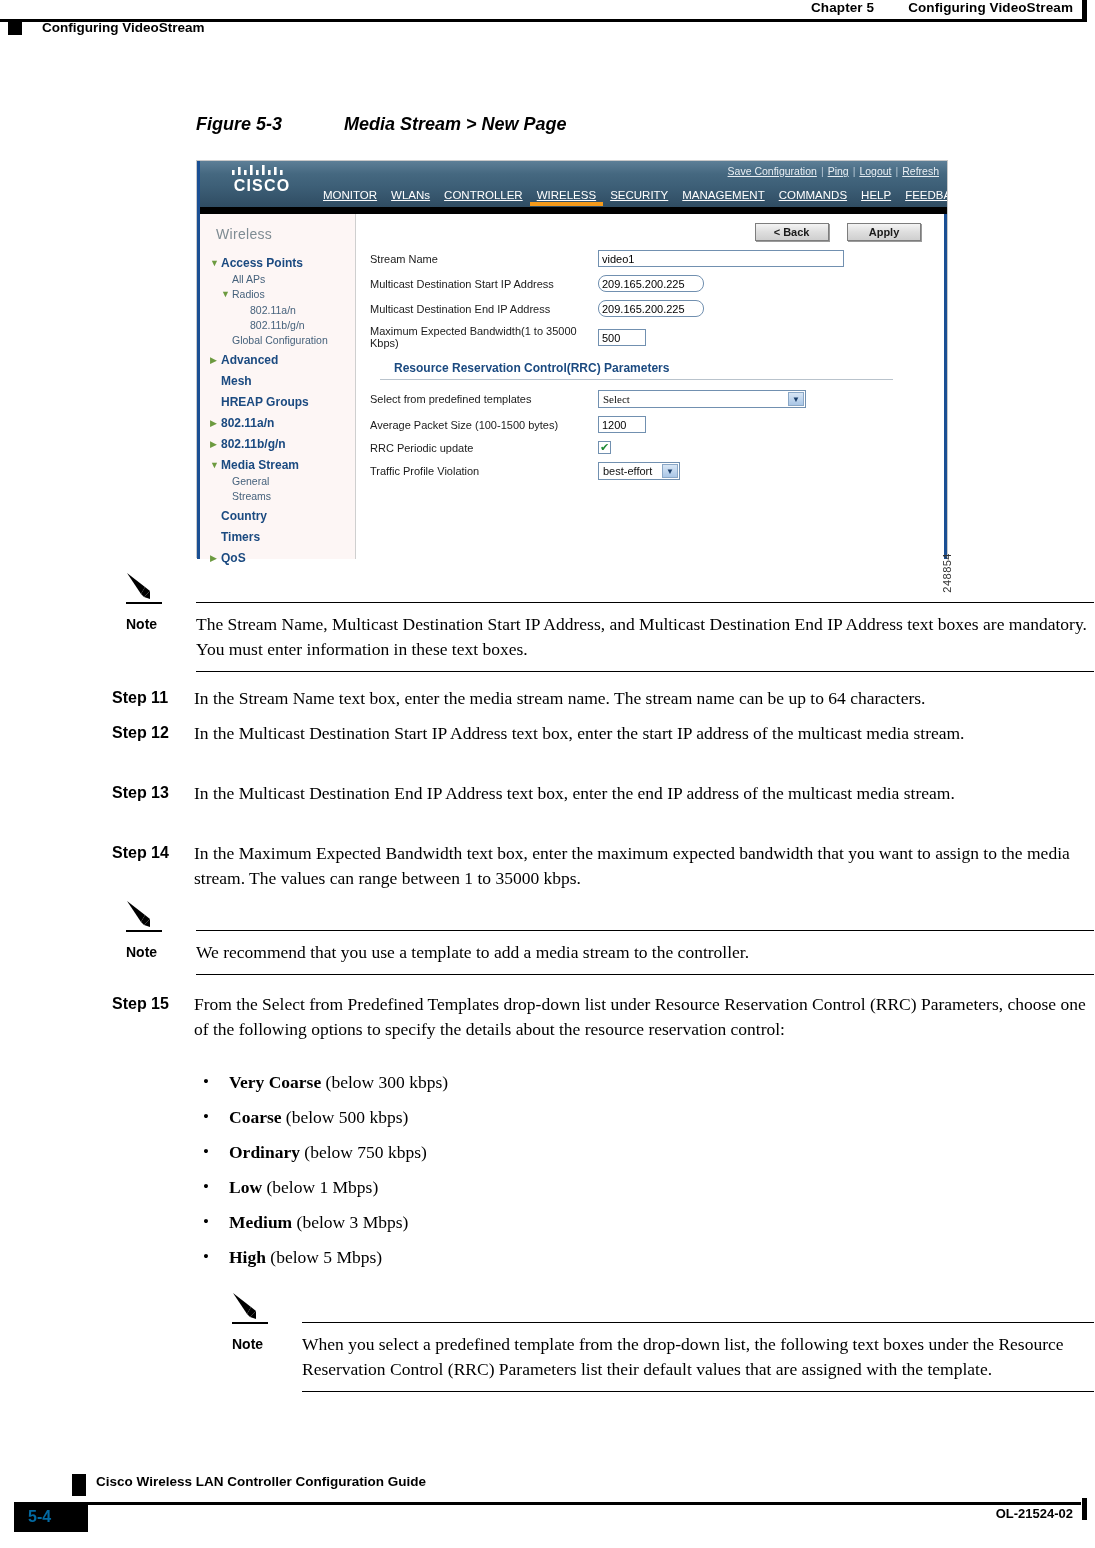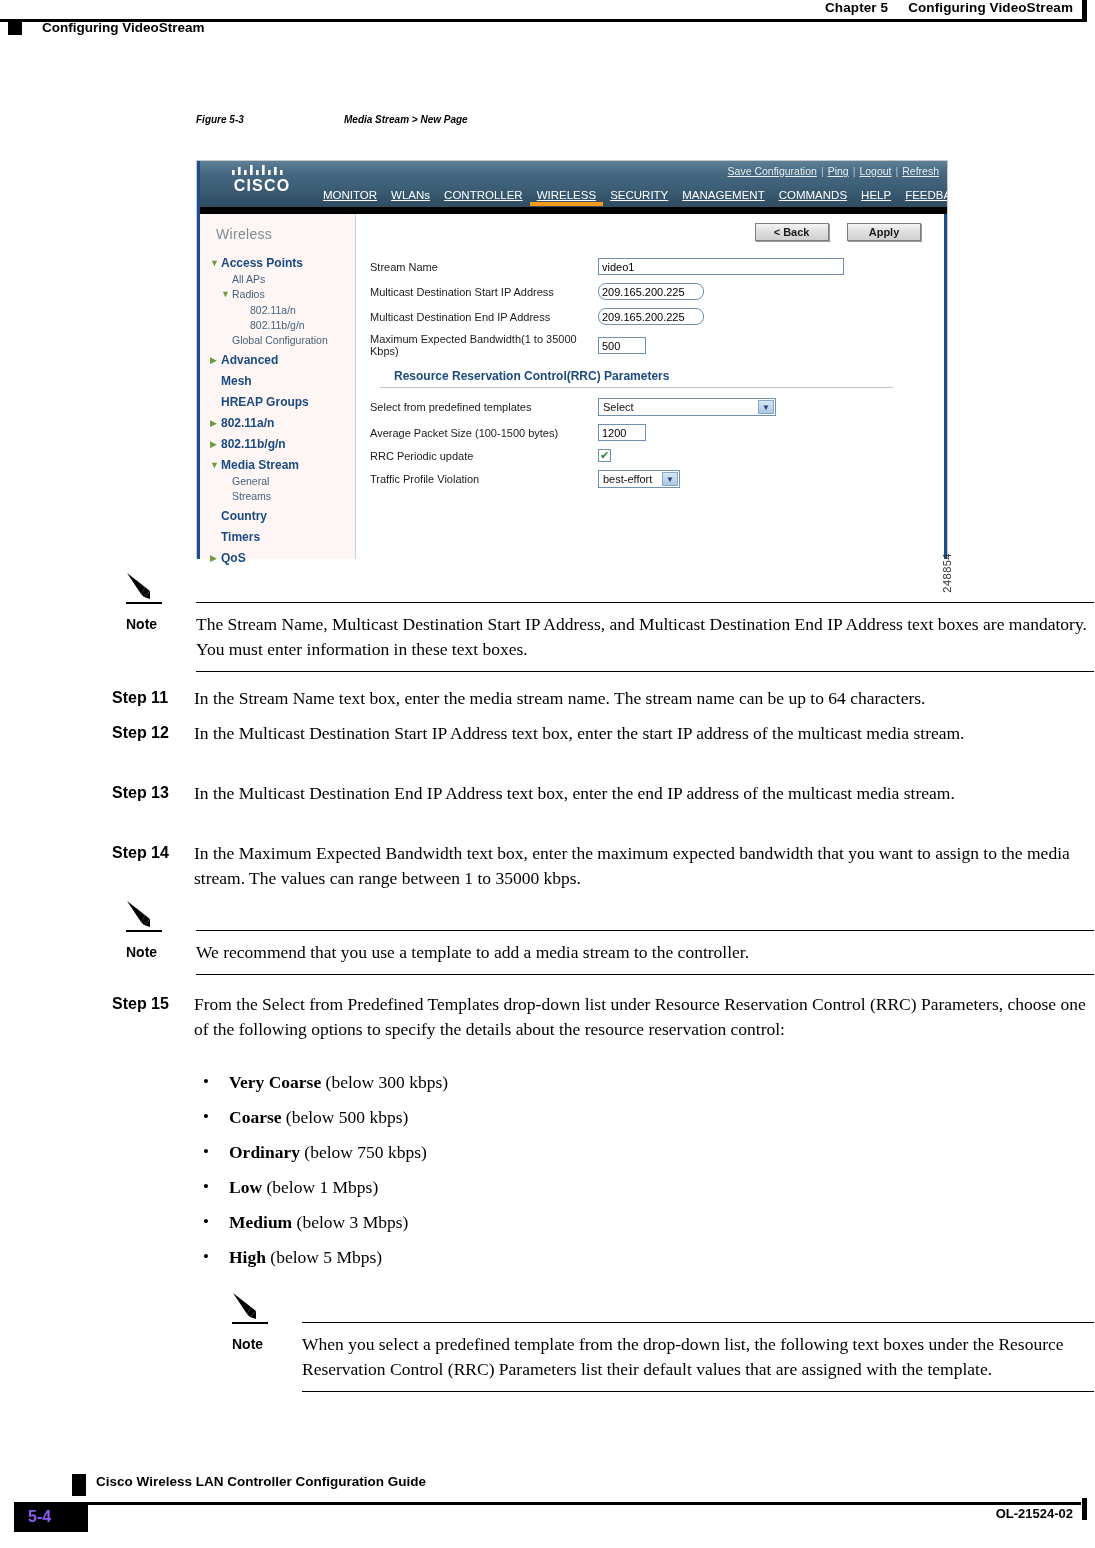--- a/index.html
+++ b/index.html
@@ -22,21 +22,21 @@
   }
   .runhead-right {
     position: absolute;
     right: 22px; top: 0px;
     font-family: "Liberation Sans", sans-serif;
     font-weight: bold;
     font-size: 13.5px;
     letter-spacing: 0.1px;
     white-space: nowrap;
   }
-  .runhead-right .ch { margin-right: 20px; }
+  .runhead-right .ch { margin-right: 34px; }
   .runhead-tick {
     position: absolute;
     right: 8px; top: -2px;
     width: 5px; height: 24px;
     background: #000;
   }
   .runhead-rule {
     position: absolute;
     left: 0; right: 12px; top: 19px;
     height: 2.5px; background: #000;
@@ -54,21 +54,21 @@
     margin-right: 20px;
   }
 
   
   .figcaption {
     position: absolute;
     left: 196px; top: 114px;
     font-family: "Liberation Sans", sans-serif;
     font-style: italic;
     font-weight: bold;
-    font-size: 10px;
+    font-size: 18px;
     white-space: nowrap;
   }
   .figcaption .num { display: inline-block; width: 148px; }
 
   
   .figure {
     position: absolute;
     left: 196px; top: 160px;
     width: 752px; height: 398px;
     background: #fff;
@@ -191,21 +191,21 @@
     margin-left: 14px;
     text-align: center;
     font-family: "Liberation Sans", sans-serif;
     font-size: 11px;
     font-weight: bold;
     color: #1a1a1a;
     background: linear-gradient(to bottom, #f4f4f4 0%, #dedede 50%, #cfcfcf 100%);
     border: 1px solid #7d7d7d;
     box-shadow: 1px 1px 0 #9a9a9a;
   }
-  .form { margin-top: 34px; }
+  .form { margin-top: 26px; }
   .frow {
     display: flex; align-items: center;
     margin-bottom: 8px;
     font-size: 11px;
     color: #1a1a1a;
   }
   .flabel { width: 228px; flex: 0 0 228px; }
   .inp {
     background: #fff;
     border: 1px solid #7190b0;
@@ -222,21 +222,21 @@
   .sel {
     position: relative;
     background: #fff;
     border: 1px solid #7190b0;
     font-size: 11px;
     height: 18px;
     line-height: 16px;
     padding: 0 20px 0 4px;
     color: #111;
   }
-  .sel.w-wide { width: 178px; }
+  .sel.w-wide { width: 208px; font-family: Liberation Serif, serif; }
   .sel.w-small { width: 82px; }
   .sel .arrow {
     position: absolute; right: 1px; top: 1px;
     width: 16px; height: 14px;
     background: linear-gradient(to bottom, #d8e6f5 0%, #a9c6e6 100%);
     border: 1px solid #8aa7c6;
     color: #1b3f6b;
     font-size: 8px;
     text-align: center;
     line-height: 13px;
@@ -342,21 +342,21 @@
     font-family: "Liberation Sans", sans-serif;
     font-weight: bold; font-size: 13.5px;
   }
   .f-rule {
     position: absolute; left: 72px; right: 14px; top: 40px;
     height: 2.5px; background: #000;
   }
   .f-page {
     position: absolute; left: 14px; top: 40px;
     width: 74px; height: 30px;
-    background: #000; color: #8b5cf6;
+    background: #000; color: #0369a1;
     font-family: "Liberation Sans", sans-serif;
     font-weight: bold; font-size: 16px;
     display: flex; align-items: center;
     padding-left: 14px;
   }
   .f-doc {
     position: absolute; right: 22px; top: 44px;
     font-family: "Liberation Sans", sans-serif;
     font-weight: bold; font-size: 13px;
   }

